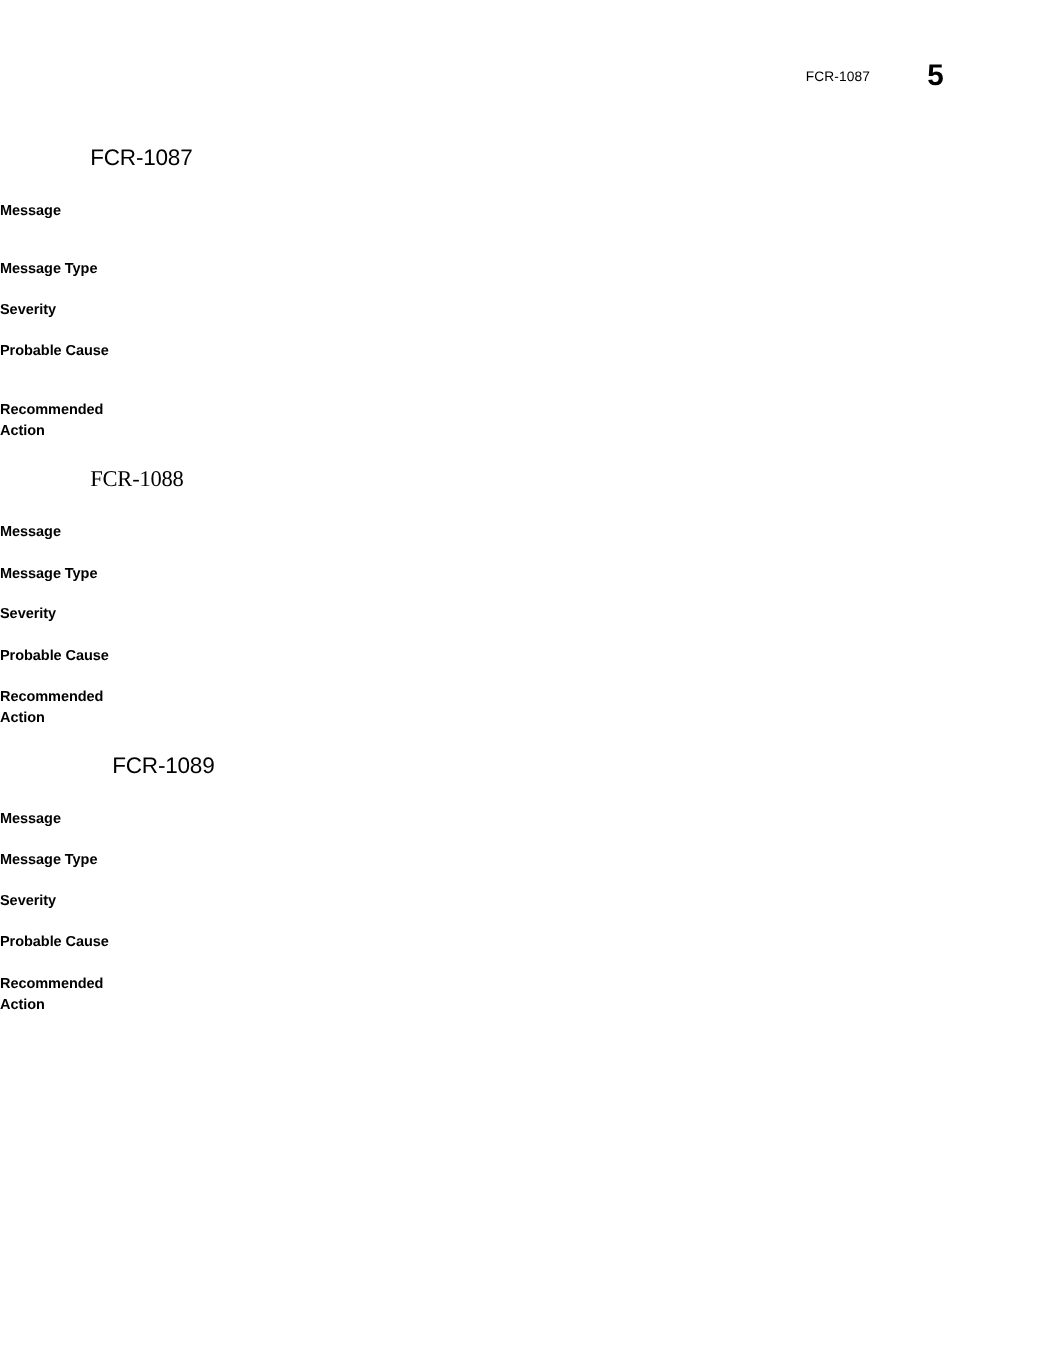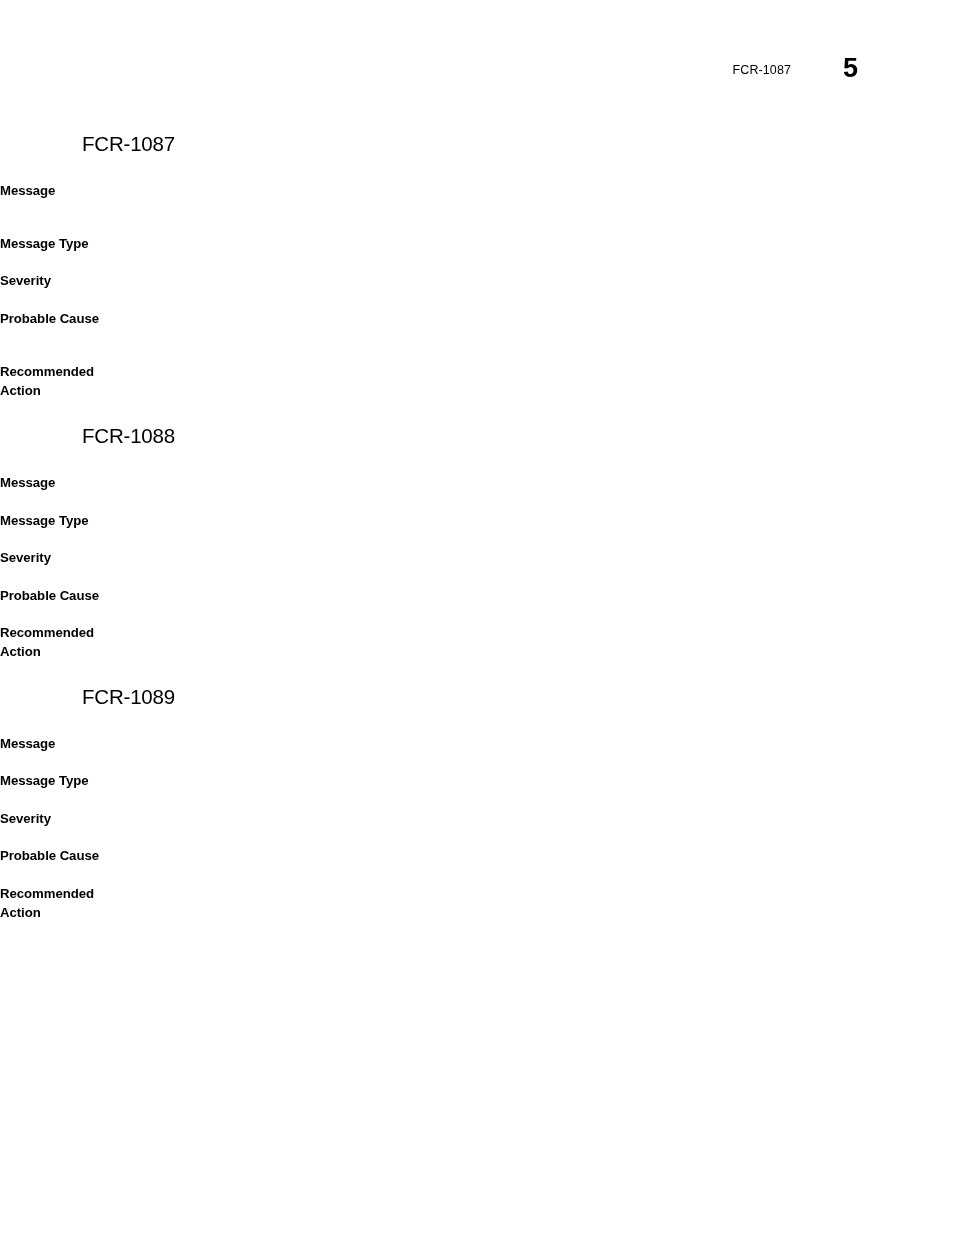--- a/index.html
+++ b/index.html
@@ -139,21 +139,21 @@
           <div class="field-label">Probable Cause</div>
           <div class="field-value"></div>
         </div>
         <div class="field-row" style="top: 362px;">
           <div class="field-label">Recommended
 Action</div>
           <div class="field-value"></div>
         </div>
       </div>
       <div class="section" style="top: 0px;">
-        <div class="section-heading" style="top: 425px;">FCR-1088</div>
+        <div class="section-heading" style="top: 425px; font-family: Liberation Serif, serif;">FCR-1088</div>
         <div class="field-row" style="top: 473px;">
           <div class="field-label">Message</div>
           <div class="field-value"></div>
         </div>
         <div class="field-row" style="top: 511px;">
           <div class="field-label">Message Type</div>
           <div class="field-value"></div>
         </div>
         <div class="field-row" style="top: 548px;">
           <div class="field-label">Severity</div>
@@ -163,21 +163,21 @@
           <div class="field-label">Probable Cause</div>
           <div class="field-value"></div>
         </div>
         <div class="field-row" style="top: 623px;">
           <div class="field-label">Recommended
 Action</div>
           <div class="field-value"></div>
         </div>
       </div>
       <div class="section" style="top: 0px;">
-        <div class="section-heading" style="top: 686px;">FCR-1089</div>
+        <div class="section-heading" style="top: 686px; margin-left: 20px;">FCR-1089</div>
         <div class="field-row" style="top: 734px;">
           <div class="field-label">Message</div>
           <div class="field-value"></div>
         </div>
         <div class="field-row" style="top: 771px;">
           <div class="field-label">Message Type</div>
           <div class="field-value"></div>
         </div>
         <div class="field-row" style="top: 809px;">
           <div class="field-label">Severity</div>

